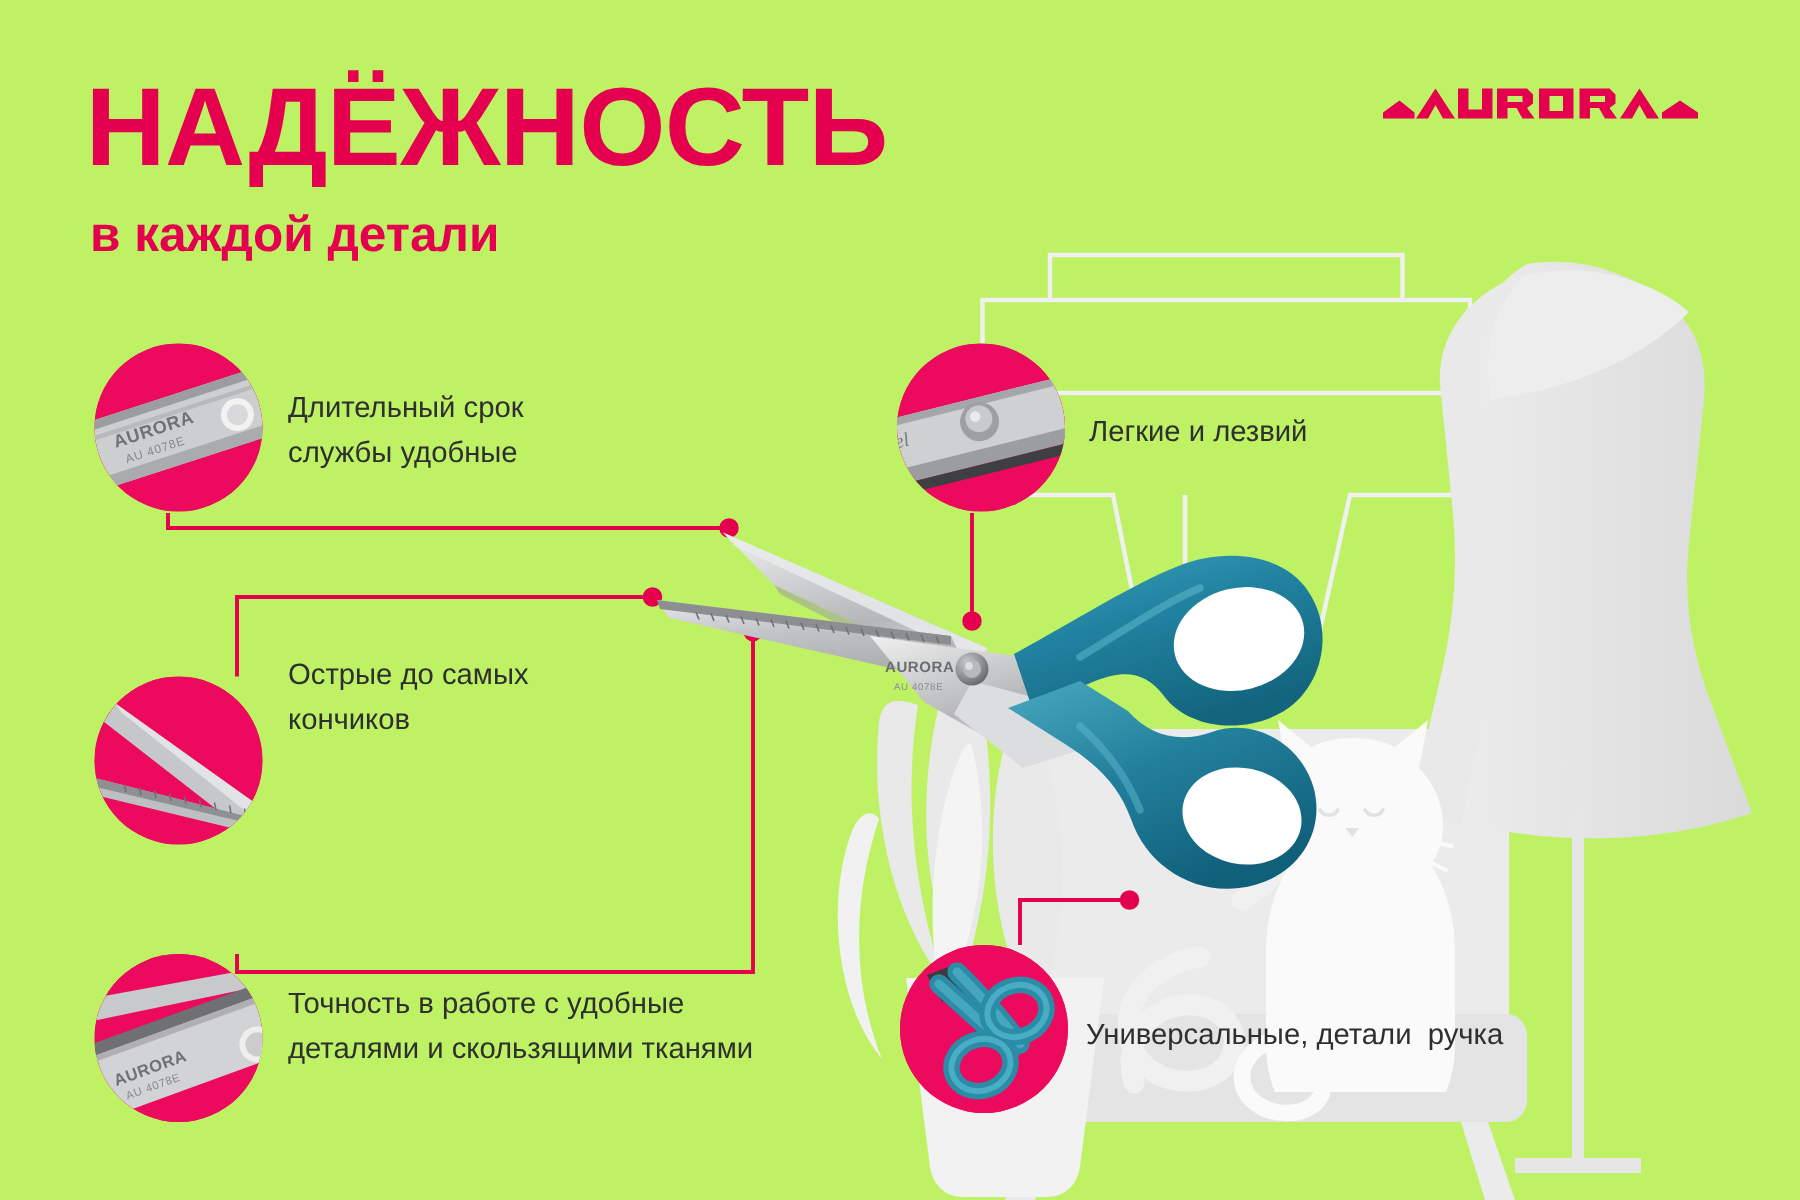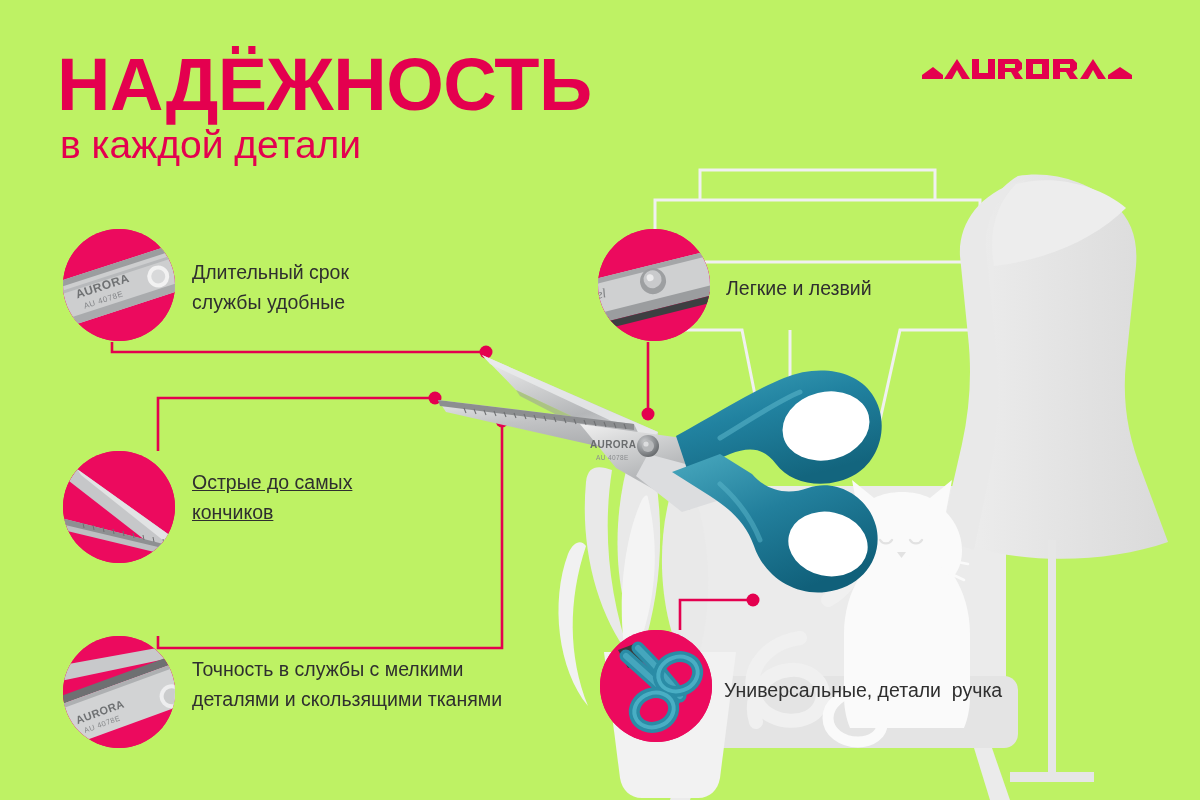--- a/index.html
+++ b/index.html
@@ -14,22 +14,22 @@
   
   .bg-layer{position:absolute;inset:0;pointer-events:none;}
 
   
   .headline{
     position:absolute;left:57px;top:50px;
     font-size:74px;line-height:0.95;font-weight:bold;
     letter-spacing:-0.5px;color:#e4004f;white-space:nowrap;
   }
   .subhead{
-    position:absolute;left:60px;top:125px;
-    font-size:39px;line-height:1.05;font-weight:normal;
+    position:absolute;left:60px;top:139px;
+    font-size:33px;line-height:1.05;font-weight:bold;
     color:#e4004f;white-space:nowrap;
   }
 
   
   .logo{position:absolute;left:922px;top:52px;width:210px;height:38px;}
 
   
   .callout{position:absolute;}
   .bubble{
     position:absolute;width:112px;height:112px;border-radius:50%;
@@ -291,41 +291,41 @@
         <path d="M14 18 L112 88 L96 100 L6 30 Z" fill="#c6c7c9"></path>
         <path d="M14 18 L112 88 L106 94 L18 24 Z" fill="#e2e3e4"></path>
         <path d="M-6 66 L112 96 L112 106 L-4 78 Z" fill="#bdbfc1"></path>
         <path d="M-6 66 L112 96 L112 100 L-6 72 Z" fill="#8e9092"></path>
         <g stroke="#6e7072" stroke-width="1">
           <path d="M20 72 l1 5 M30 74 l1 5 M40 76 l1 5 M50 78 l1 5 M60 80 l1 5
                    M70 82 l1 5 M80 84 l1 5 M90 86 l1 5 M100 88 l1 5"></path>
         </g>
       </svg>
     </div>
-    <div class="callout-text" style="left:192px;top:468px;width:240px;text-decoration:underline;">Острые до самых
+    <div class="callout-text" style="left:192px;top:436px;width:240px;">Острые до самых
 кончиков</div>
   </div>
 
   <div class="callout">
     <div class="bubble" style="left:63px;top:636px;">
       <svg viewBox="0 0 112 112">
         <rect width="112" height="112" fill="#ec0a5e"></rect>
         <g transform="rotate(-20 56 56)">
           <path d="M-20 6 L132 32 L132 44 L-20 22 Z" fill="#c8c9cb"></path>
           <rect x="-20" y="40" width="160" height="8" fill="#6e7072"></rect>
           <rect x="-20" y="48" width="160" height="42" fill="#d2d3d4"></rect>
           <rect x="-20" y="48" width="160" height="4" fill="#aeb0b2"></rect>
           <circle cx="104" cy="78" r="12" fill="#eeeeef"></circle>
           <circle cx="104" cy="78" r="8" fill="#cbcccd"></circle>
           <text x="6" y="72" font-family="Liberation Sans, sans-serif" font-size="11" font-weight="bold" fill="#6f7173" letter-spacing="0.4">AURORA</text>
           <text x="10" y="83" font-family="Liberation Sans, sans-serif" font-size="7.5" fill="#87898b" letter-spacing="0.5">AU 4078E</text>
         </g>
       </svg>
     </div>
-    <div class="callout-text" style="left:192px;top:655px;width:380px;">Точность в службы с мелкими
+    <div class="callout-text" style="left:192px;top:655px;width:380px;">Точность в работе с удобные
 деталями и скользящими тканями</div>
   </div>
 
   <div class="callout">
     <div class="bubble" style="left:600px;top:630px;">
       <svg viewBox="0 0 112 112">
         <rect width="112" height="112" fill="#ec0a5e"></rect>
         <g>
           <path d="M18 20 L34 14 L44 32 L28 38 Z" fill="#3a3c3e"></path>
           <path d="M26 26 C46 44 62 58 74 70" stroke="#2a8ca6" stroke-width="13" fill="none" stroke-linecap="round"></path>

